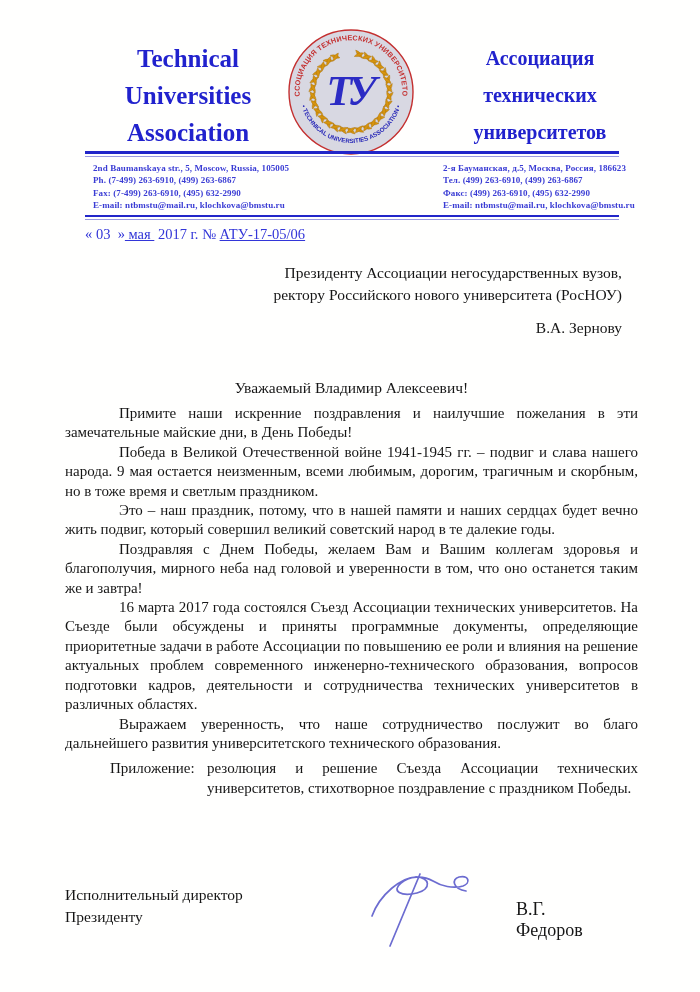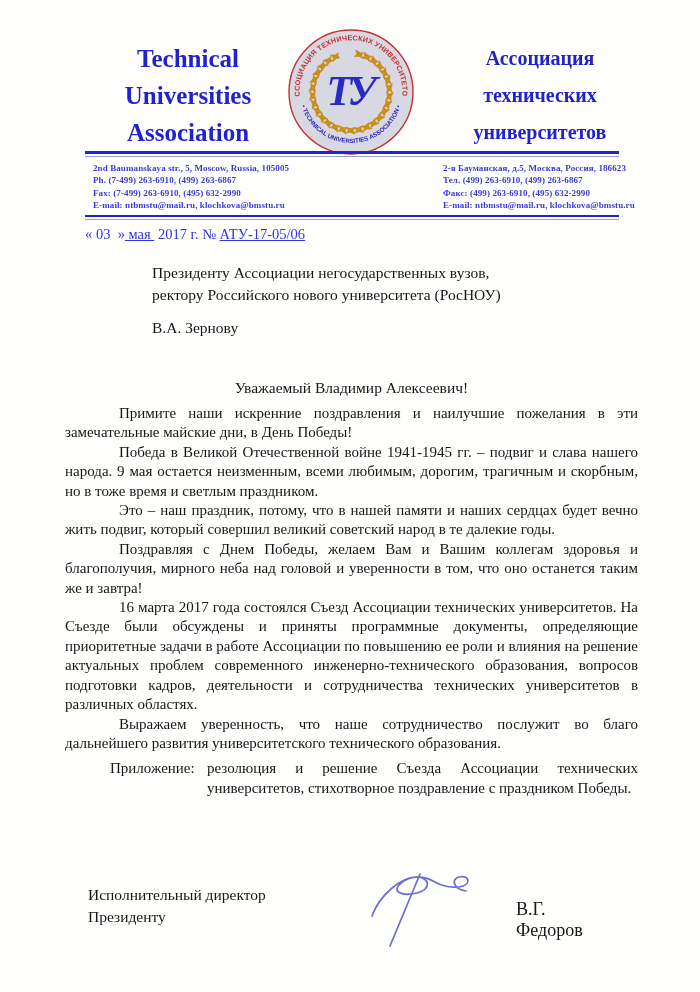--- a/index.html
+++ b/index.html
@@ -18,33 +18,33 @@
   .rule1{top:151px;height:2px;border-top:3px solid #2226c9;border-bottom:1px solid #9a9ae2;}
   .rule2{top:215px;height:2px;border-top:2px solid #2226c9;border-bottom:1px solid #9a9ae2;}
   .addr{position:absolute;top:162px;font-size:9px;line-height:12.4px;
         font-weight:bold;color:#3a3cd4;letter-spacing:.1px;}
   .addr.en{left:93px;width:310px;}
   .addr.ru{left:443px;width:215px;}
   
   .refline{position:absolute;left:85px;top:226px;font-size:14.5px;color:#3336d8;white-space:pre;}
   .refline .u{text-decoration:underline;}
   
-  .recipient{position:absolute;left:152px;top:262px;width:470px;text-align:left;
+  .recipient{position:absolute;left:152px;top:262px;width:470px;text-align:right;
              font-size:15.5px;line-height:22px;}
   .recipient .name{margin-top:11px;}
   
   .salutation{position:absolute;left:65px;top:379px;width:573px;text-align:center;font-size:15.5px;}
   .letter-body{position:absolute;left:65px;top:404px;width:573px;
                font-size:15px;line-height:19.4px;}
   .letter-body p{margin:0;text-indent:54px;text-align:justify;}
   .attachment{display:flex;margin-top:6px;padding-left:45px;}
   .att-label{flex:none;width:97px;}
   .att-text{flex:1;text-align:justify;}
   
-  .sig-role{position:absolute;left:65px;top:884px;font-size:15.5px;line-height:21.5px;margin-left:23px;}
+  .sig-role{position:absolute;left:65px;top:884px;font-size:15.5px;line-height:21.5px;}
   .sig-name{position:absolute;left:516px;top:899px;width:100px;font-size:18px;}
   .sig-svg{position:absolute;left:356px;top:866px;width:138px;height:84px;}
 </style>
 </head>
 <body>
 
 <div class="page">
 
   <div class="title en">
     <div>Technical</div>

